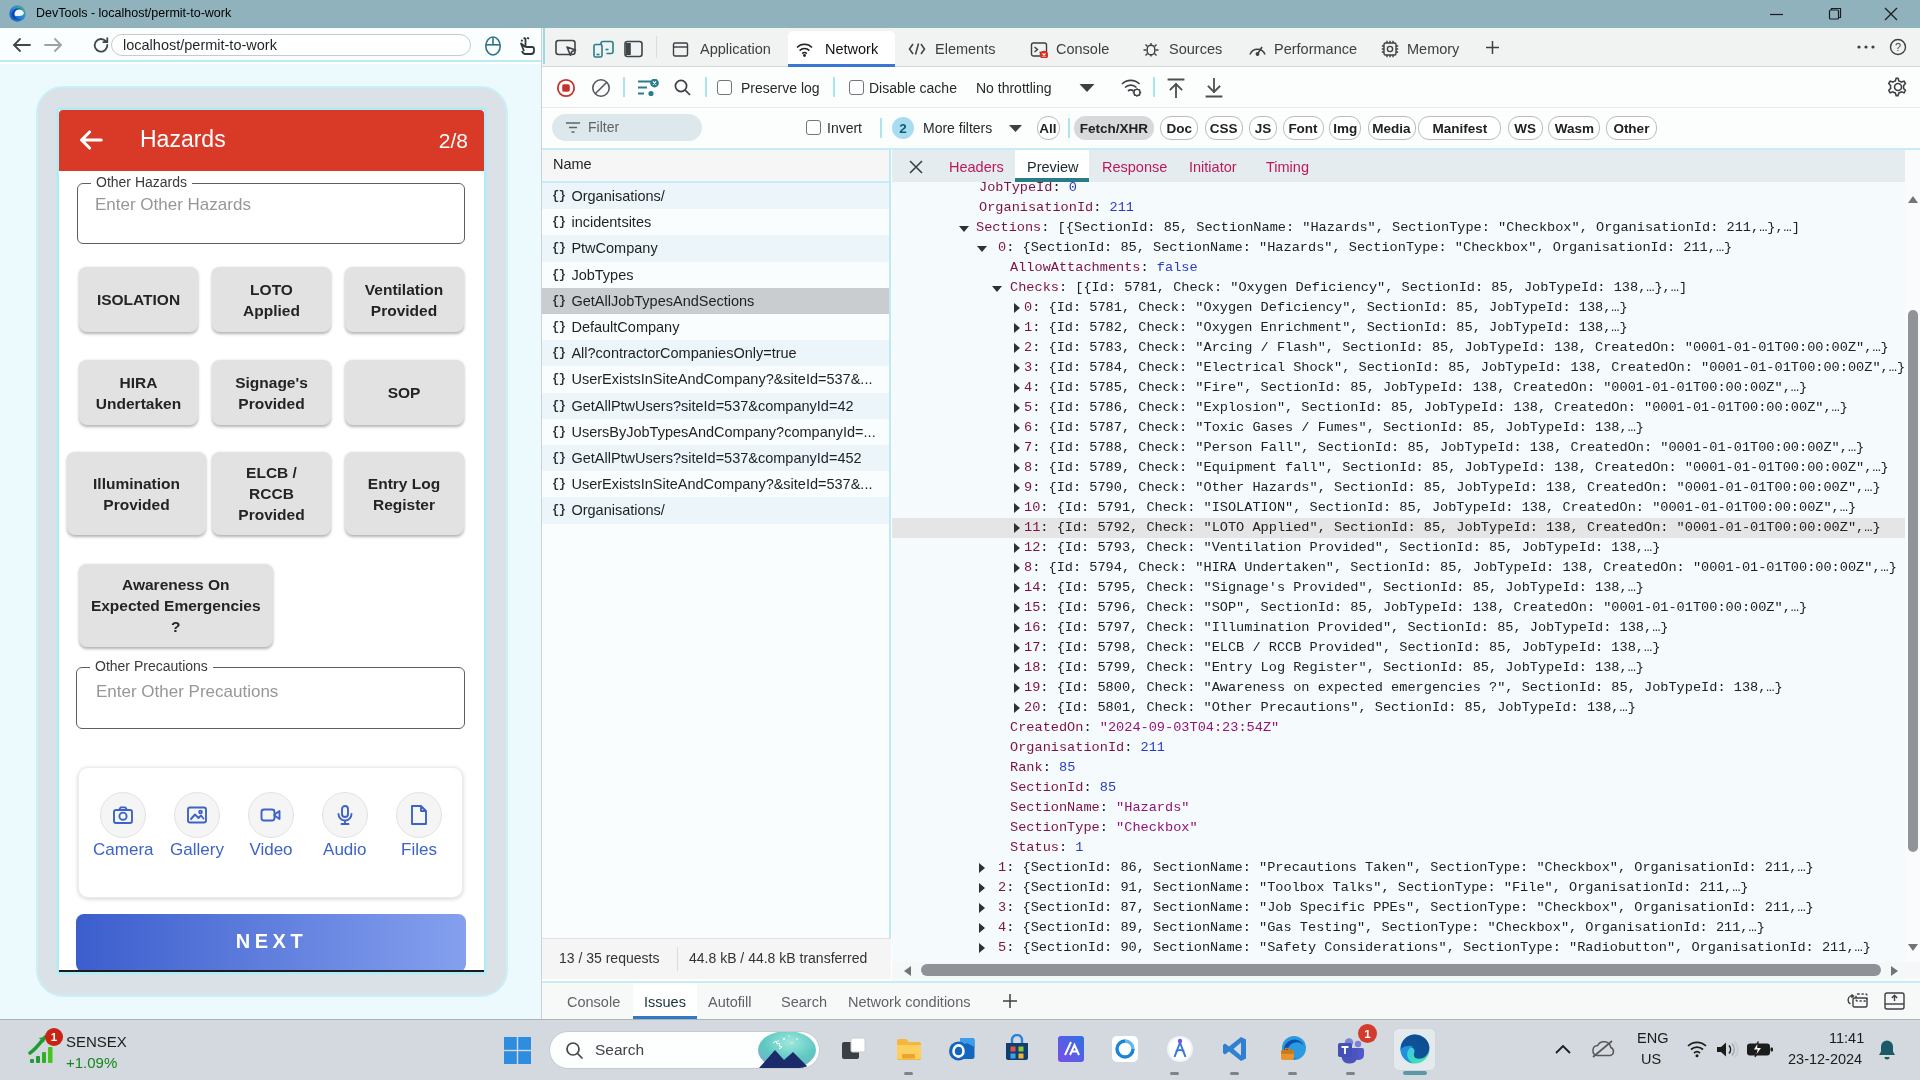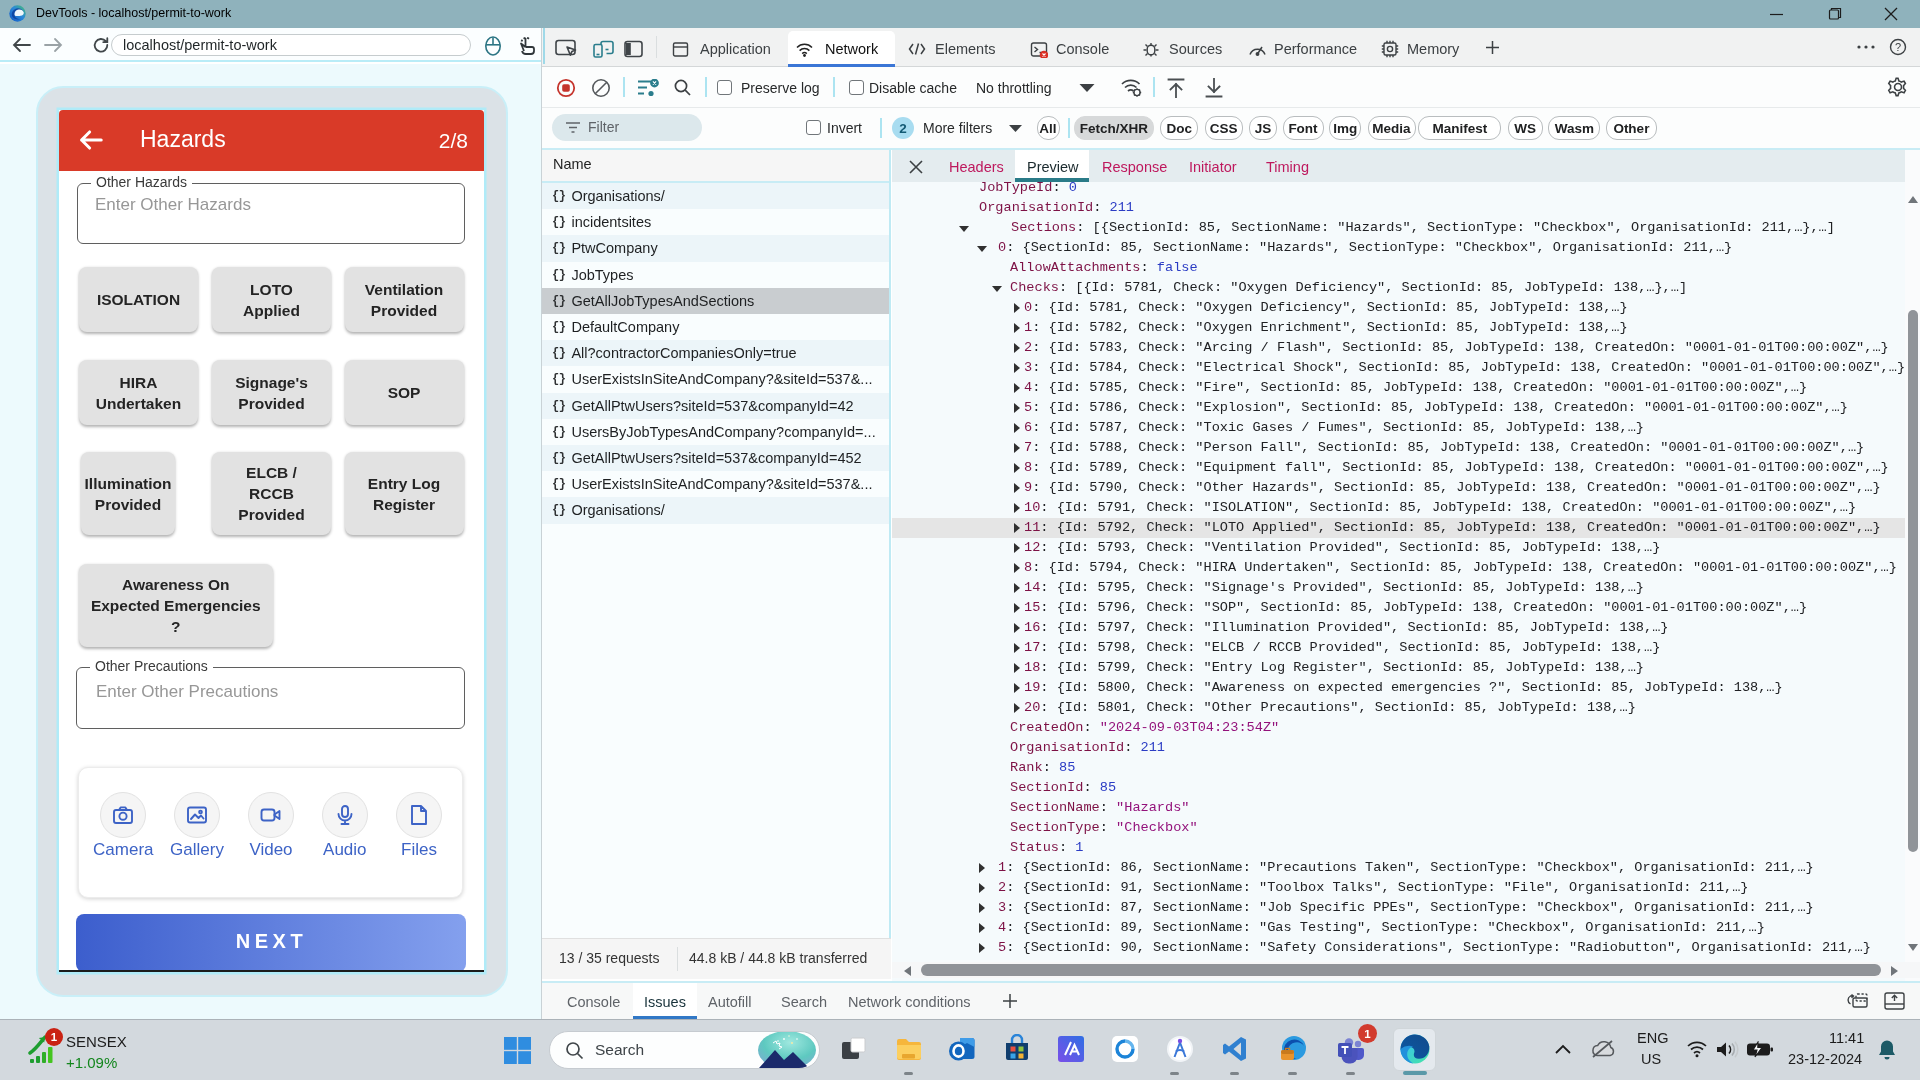--- a/index.html
+++ b/index.html
@@ -114,21 +114,21 @@
 </div>
 <div class="fieldset" style="left:18px;top:73px;width:388px;height:61px"></div>
 <span class="legend" style="left:32px;top:64px">Other Hazards</span>
 <span class="placeholder" style="left:36px;top:85px">Enter Other Hazards</span>
 <div class="gbtn" style="left:20px;top:157px;width:119px;height:65px">ISOLATION</div>
           <div class="gbtn" style="left:153px;top:157px;width:119px;height:65px">LOTO<br>Applied</div>
           <div class="gbtn" style="left:285.5px;top:157px;width:119px;height:65px">Ventilation<br>Provided</div>
           <div class="gbtn" style="left:20px;top:250px;width:119px;height:65px">HIRA<br>Undertaken</div>
           <div class="gbtn" style="left:153px;top:250px;width:119px;height:65px">Signage's<br>Provided</div>
           <div class="gbtn" style="left:285.5px;top:250px;width:119px;height:65px">SOP</div>
-          <div class="gbtn" style="left:22px;top:342px;width:94px;height:83px">Illumination<br>Provided</div>
+          <div class="gbtn" style="left:8px;top:342px;width:139px;height:83px">Illumination<br>Provided</div>
           <div class="gbtn" style="left:153px;top:342px;width:119px;height:83px">ELCB /<br>RCCB<br>Provided</div>
           <div class="gbtn" style="left:285.5px;top:342px;width:119px;height:83px">Entry Log<br>Register</div>
           <div class="gbtn" style="left:19.5px;top:454px;width:194.5px;height:83px">Awareness On<br>Expected Emergencies<br>?</div>
 <div class="fieldset" style="left:17px;top:557px;width:389px;height:62px"></div>
 <span class="legend" style="left:31px;top:548px">Other Precautions</span>
 <span class="placeholder" style="left:37px;top:572px">Enter Other Precautions</span>
 <div class="abs" style="left:19px;top:657px;width:385px;height:131px;background:#fff;border-radius:10px;border:1px solid #ececec;box-shadow:0 1px 4px rgba(0,0,0,.18)"></div>
 <div class="circ" style="left:64.3px;top:705px"></div>
           <svg class="abs" style="left:52.3px;top:693px" width="24" height="24" viewBox="0 0 24 24">
             <g fill="none" stroke="#3d63c6" stroke-width="1.9" stroke-linejoin="round" stroke-linecap="round">
@@ -399,21 +399,21 @@
   <div class="abs" style="left:123px;top:0;width:74px;height:28px;background:#fff"></div>
   <div class="abs" style="left:123px;top:28px;width:74px;height:4px;background:#2a7b88"></div>
   <div class="ptab" style="left:135px;color:#1b2a2e">Preview</div>
   <div class="ptab" style="left:210px">Response</div>
   <div class="ptab" style="left:297px">Initiator</div>
   <div class="ptab" style="left:374px">Timing</div>
  </div>
  <div id="json" class="abs">
 <div class="jl" style="padding-left:87px"><k>JobTypeId</k>: <n>0</n></div>
           <div class="jl" style="padding-left:87px"><k>OrganisationId</k>: <n>211</n></div>
-          <div class="jl" style="padding-left:119px"><i class="tD" style="left:67px"></i><k>Sections</k>: [{SectionId: 85, SectionName: "Hazards", SectionType: "Checkbox", OrganisationId: 211,…},…]</div>
+          <div class="jl" style="padding-left:84px"><i class="tD" style="left:67px"></i><k>Sections</k>: [{SectionId: 85, SectionName: "Hazards", SectionType: "Checkbox", OrganisationId: 211,…},…]</div>
           <div class="jl" style="padding-left:106px"><i class="tD" style="left:85px"></i><k>0</k>: {SectionId: 85, SectionName: "Hazards", SectionType: "Checkbox", OrganisationId: 211,…}</div>
           <div class="jl" style="padding-left:118px"><k>AllowAttachments</k>: <n>false</n></div>
           <div class="jl" style="padding-left:118px"><i class="tD" style="left:100px"></i><k>Checks</k>: [{Id: 5781, Check: "Oxygen Deficiency", SectionId: 85, JobTypeId: 138,…},…]</div>
           <div class="jl" style="padding-left:132px"><i class="tR" style="left:122px"></i><k>0</k>: {Id: 5781, Check: "Oxygen Deficiency", SectionId: 85, JobTypeId: 138,…}</div>
           <div class="jl" style="padding-left:132px"><i class="tR" style="left:122px"></i><k>1</k>: {Id: 5782, Check: "Oxygen Enrichment", SectionId: 85, JobTypeId: 138,…}</div>
           <div class="jl" style="padding-left:132px"><i class="tR" style="left:122px"></i><k>2</k>: {Id: 5783, Check: "Arcing / Flash", SectionId: 85, JobTypeId: 138, CreatedOn: "0001-01-01T00:00:00Z",…}</div>
           <div class="jl" style="padding-left:132px"><i class="tR" style="left:122px"></i><k>3</k>: {Id: 5784, Check: "Electrical Shock", SectionId: 85, JobTypeId: 138, CreatedOn: "0001-01-01T00:00:00Z",…}</div>
           <div class="jl" style="padding-left:132px"><i class="tR" style="left:122px"></i><k>4</k>: {Id: 5785, Check: "Fire", SectionId: 85, JobTypeId: 138, CreatedOn: "0001-01-01T00:00:00Z",…}</div>
           <div class="jl" style="padding-left:132px"><i class="tR" style="left:122px"></i><k>5</k>: {Id: 5786, Check: "Explosion", SectionId: 85, JobTypeId: 138, CreatedOn: "0001-01-01T00:00:00Z",…}</div>
           <div class="jl" style="padding-left:132px"><i class="tR" style="left:122px"></i><k>6</k>: {Id: 5787, Check: "Toxic Gases / Fumes", SectionId: 85, JobTypeId: 138,…}</div>

